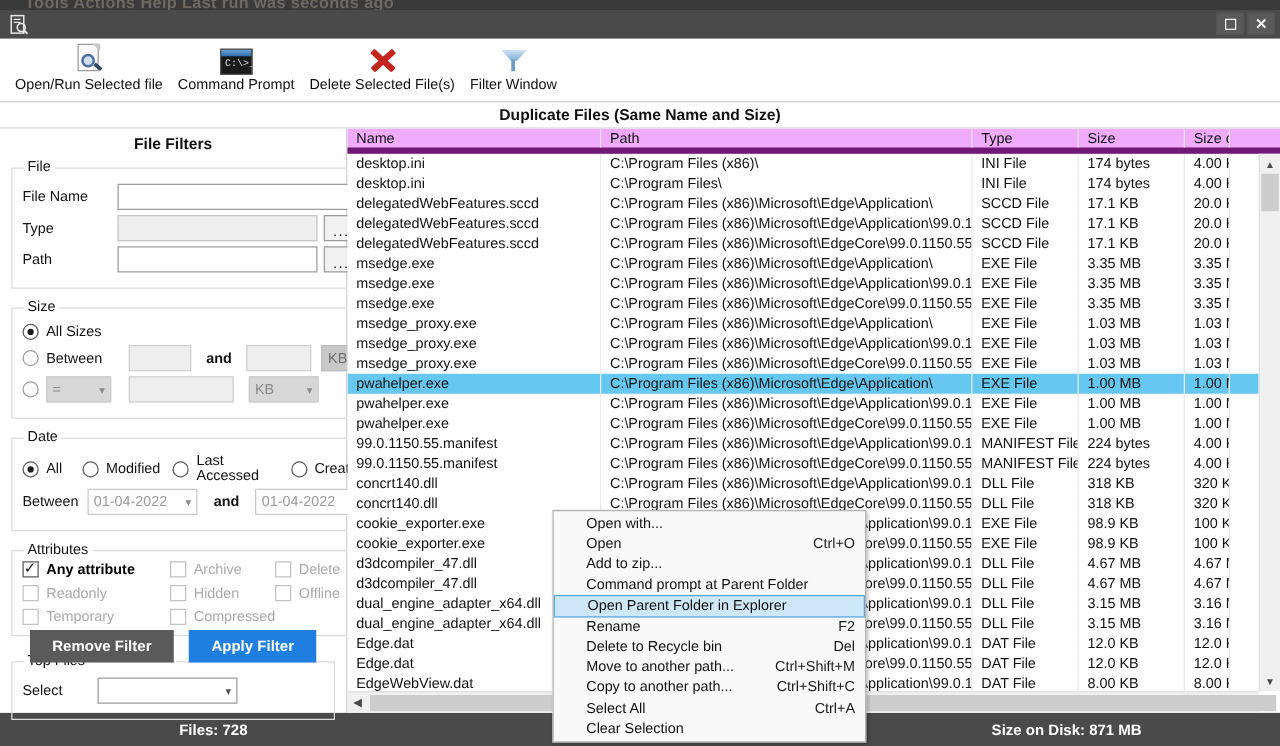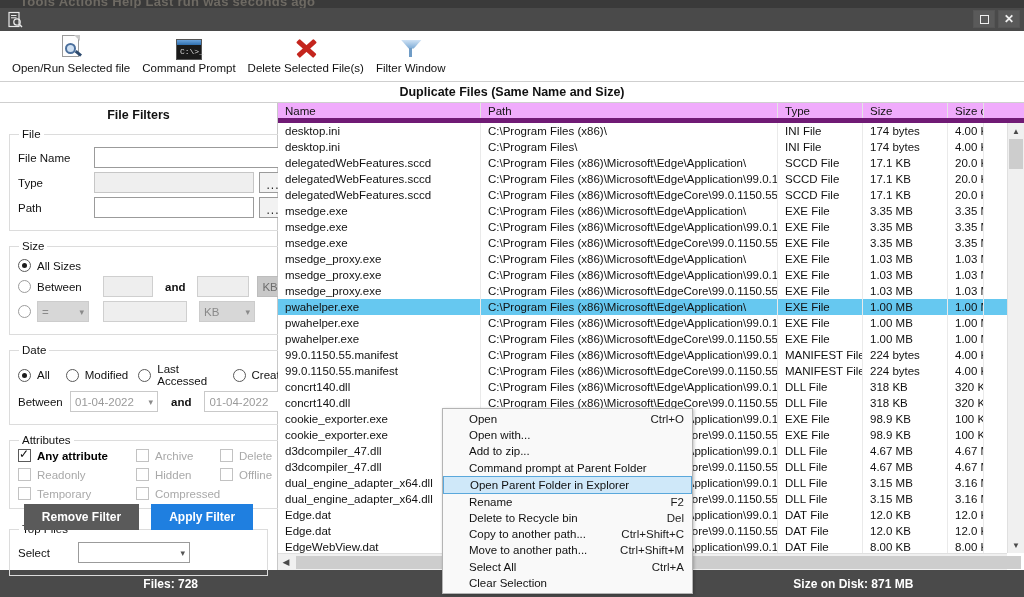--- a/index.html
+++ b/index.html
@@ -685,50 +685,50 @@
         <div class="arrow">◀</div>
         <div class="track">
           <div class="thumb"></div>
         </div>
         <div class="arrow">▶</div>
       </div>
     </div>
 
     <div id="ctxmenu">
         <div class="mi">
+          <span>Open with...</span>
+        </div>
+        <div class="mi">
           <span>Open</span>
           <span class="accel">Ctrl+O</span>
         </div>
         <div class="mi">
-          <span>Open with...</span>
-        </div>
-        <div class="mi">
           <span>Add to zip...</span>
         </div>
         <div class="mi">
           <span>Command prompt at Parent Folder</span>
         </div>
         <div class="mi hl">
           <span>Open Parent Folder in Explorer</span>
         </div>
         <div class="mi">
           <span>Rename</span>
           <span class="accel">F2</span>
         </div>
         <div class="mi">
           <span>Delete to Recycle bin</span>
           <span class="accel">Del</span>
         </div>
         <div class="mi">
+          <span>Move to another path...</span>
+          <span class="accel">Ctrl+Shift+M</span>
+        </div>
+        <div class="mi">
           <span>Copy to another path...</span>
           <span class="accel">Ctrl+Shift+C</span>
-        </div>
-        <div class="mi">
-          <span>Move to another path...</span>
-          <span class="accel">Ctrl+Shift+M</span>
         </div>
         <div class="mi">
           <span>Select All</span>
           <span class="accel">Ctrl+A</span>
         </div>
         <div class="mi">
           <span>Clear Selection</span>
         </div>
       </div>
 

